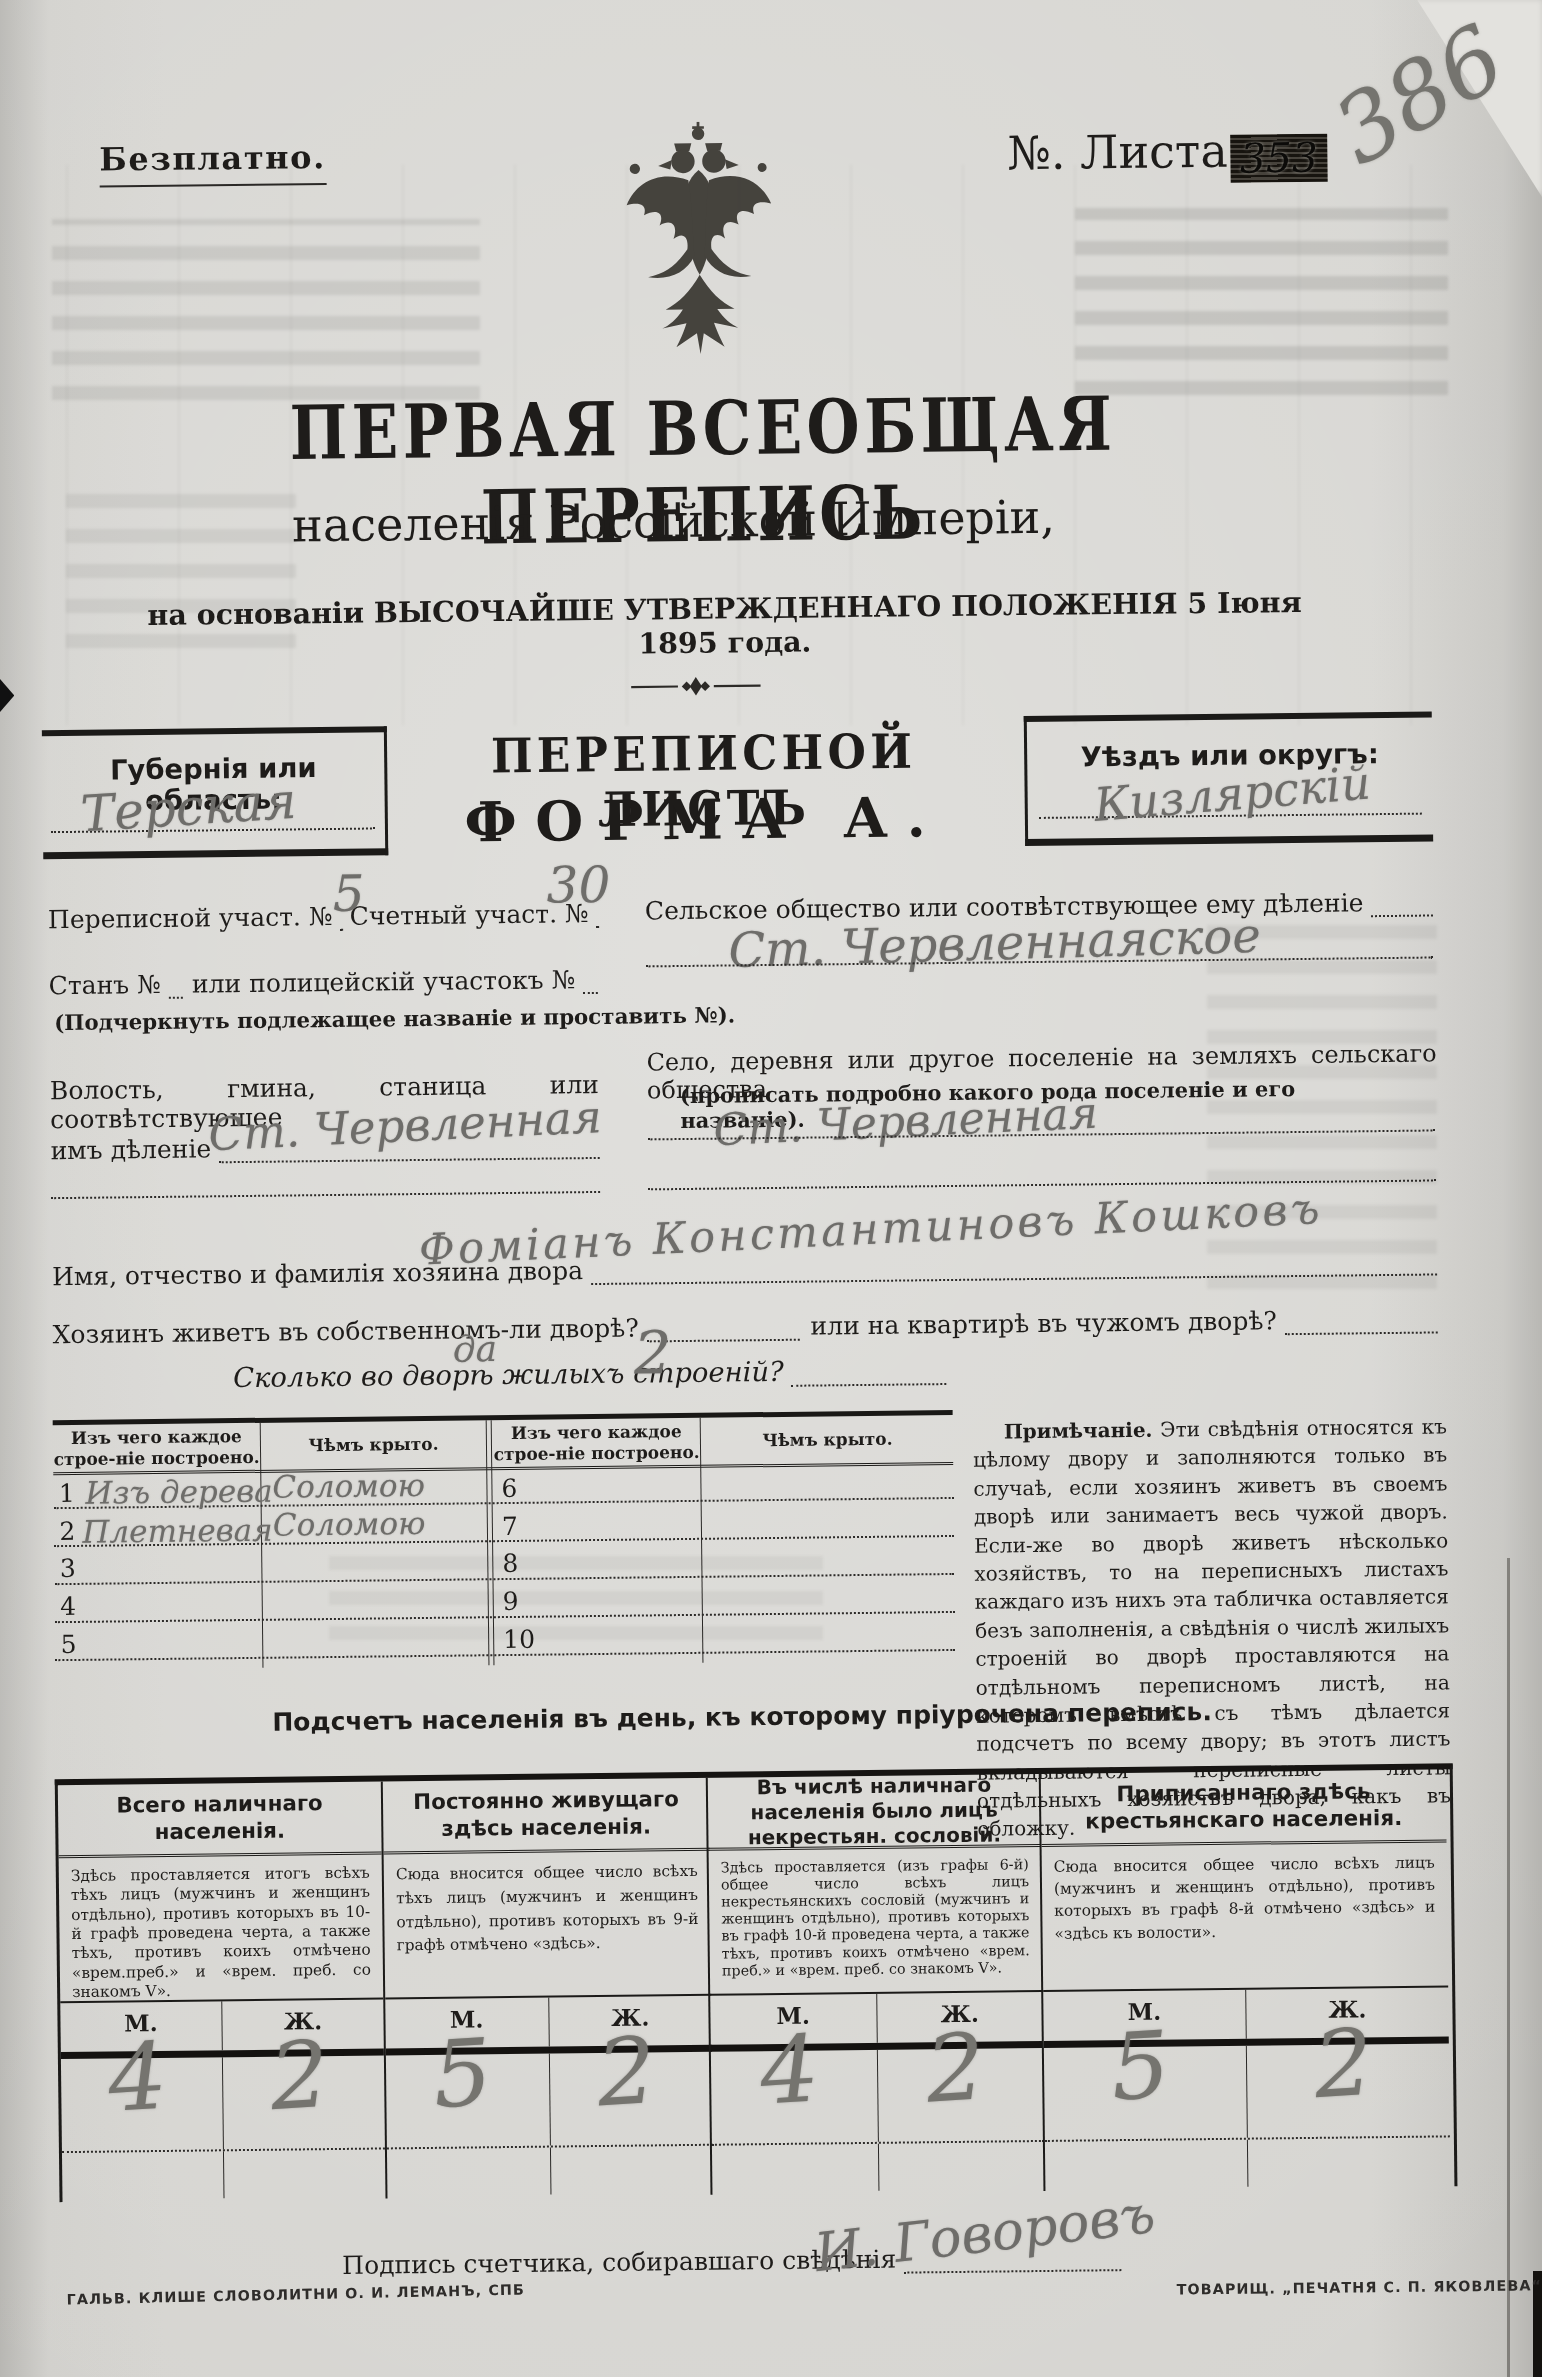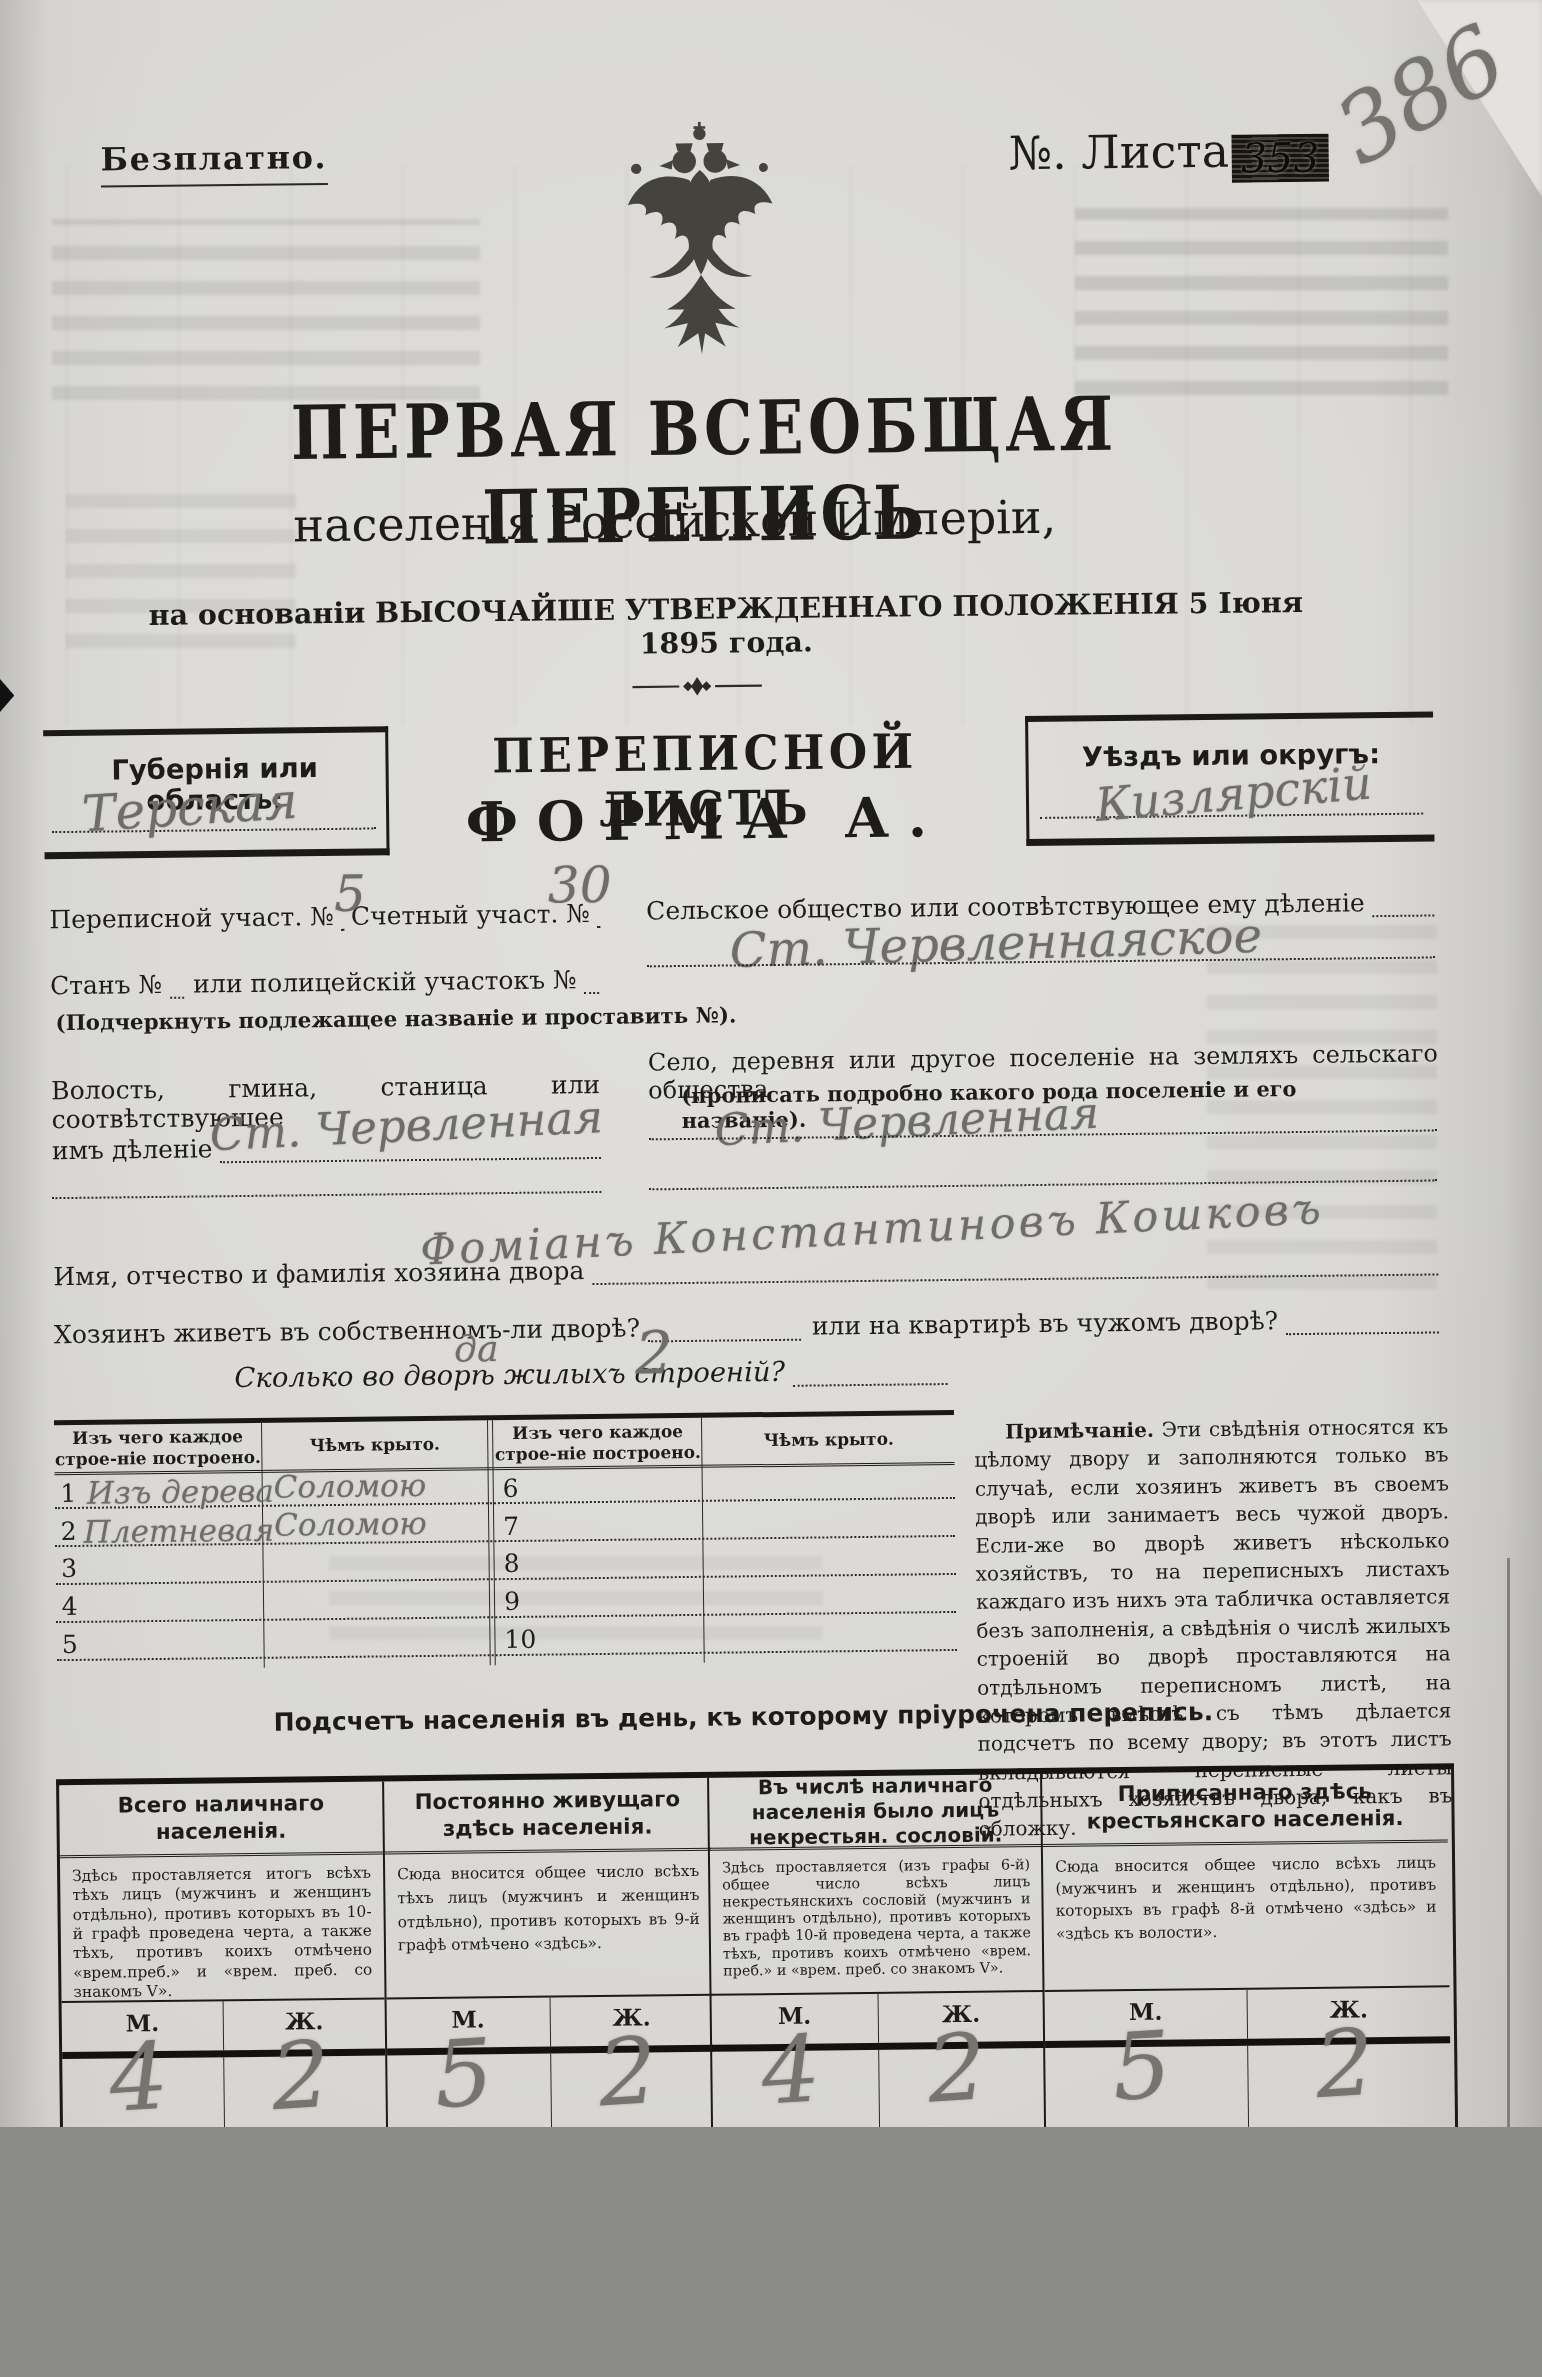--- a/index.html
+++ b/index.html
@@ -1,16 +1,16 @@
 <!DOCTYPE html>
 <html style="font-size:8.8px"><head>
 <meta charset="utf-8">
 <style>
   html,body{margin:0;padding:0;background:#8a8a86;}
-  .page{position:relative;width:1543px;height:2127px;overflow:hidden;
+  .page{position:relative;width:1543px;height:2377px;overflow:hidden;
         background:
           radial-gradient(ellipse 140% 120% at 45% 40%, rgba(255,255,255,.25), rgba(0,0,0,0) 60%),
           linear-gradient(90deg, #b8b7b3 0px, #d2d1cd 49px, #d6d5d1 165px, #d6d5d1 1371px, #c6c5c1 1503px, #b2b1ad 1543px),
           #d4d3cf;
         font-family:"DejaVu Serif", serif; color:#1e1c1a;}
   .sheet{position:absolute;inset:0;transform:rotate(-0.65deg);transform-origin:50% 46%;}
   .abs{position:absolute;}
   .serif{font-family:"DejaVu Serif", serif;}
   .sans{font-family:"DejaVu Sans", sans-serif;}
   .b{font-weight:bold;}

